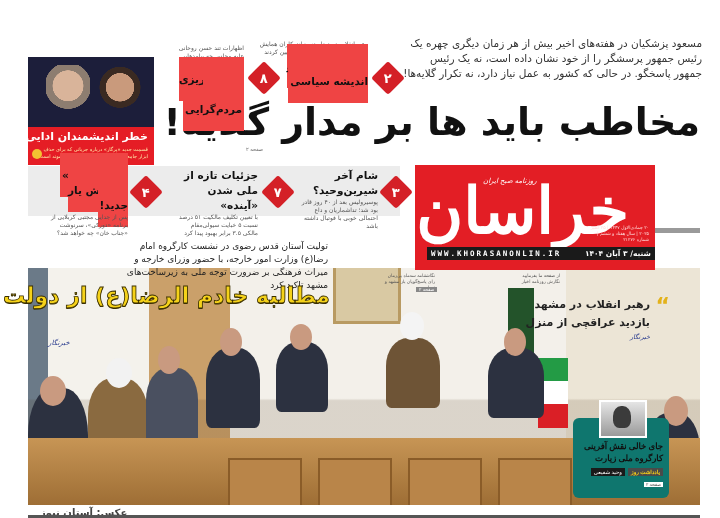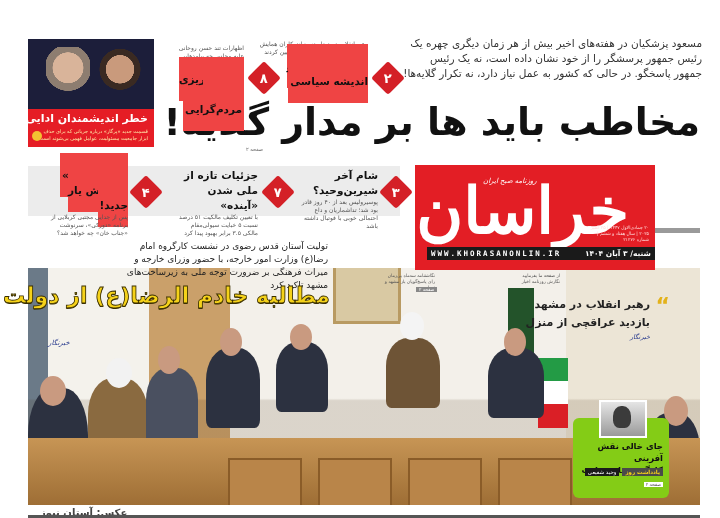--- a/index.html
+++ b/index.html
@@ -13,21 +13,21 @@
 
   
   .teaser { direction:rtl; text-align:right; }
   .teaser .small { font-size:6px; line-height:8px; color:#555; }
   .teaser .title { font-size:10.5px; font-weight:bold; line-height:15px; color:#111; }
   .teaser .title span { background:#ef4444; padding:16px 2px; }
   .badge { width:24px; height:24px; background:#d42027; color:#fff; font-weight:bold; font-size:13px; display:flex; align-items:center; justify-content:center; transform:rotate(45deg); border-radius:3px; }
   .badge span { transform:rotate(-45deg); display:block; }
 
   
-  .promo { left:28px; top:39px; width:126px; height:108px; background:#1c1e3a; overflow:hidden; }
+  .promo { left:28px; top:57px; width:126px; height:108px; background:#1c1e3a; overflow:hidden; }
   .promo .face1 { position:absolute; left:18px; top:8px; width:44px; height:52px; background:radial-gradient(circle at 50% 40%, #d9b49a 0 40%, #8d7d70 41% 60%, transparent 61%); }
   .promo .face2 { position:absolute; left:70px; top:6px; width:44px; height:54px; background:radial-gradient(circle at 50% 45%, #c99a7c 0 38%, #3a2a22 39% 55%, transparent 56%); }
   .promo .bar { position:absolute; left:0; right:0; top:70px; bottom:0; background:#e51d25; }
   .promo .bar .t { position:absolute; right:6px; top:3px; font-size:11px; font-weight:bold; color:#fff; white-space:nowrap; }
   .promo .bar .s { position:absolute; right:6px; top:19px; width:110px; font-size:5px; line-height:7px; color:#ffe9a8; text-align:right; }
   .promo .bar .logo { position:absolute; left:4px; top:22px; width:10px; height:10px; border-radius:50%; background:#f2c232; }
 
   
   .strip { left:28px; top:166px; width:372px; height:50px; background:#ececec; }
 
@@ -60,21 +60,21 @@
   .photo-headline div { font-size:22px; font-weight:bold; line-height:32px; color:#f5d21a; -webkit-text-stroke:0.8px #3a2f00; text-shadow:0 1px 0 #3a2f00; white-space:nowrap; }
   .byline-left { left:48px; top:339px; font-size:7px; color:#2a3c8e; font-style:italic; }
 
   
   .quote { right:70px; top:296px; width:180px; text-align:right; }
   .quote .q-icon { position:absolute; right:-20px; top:0; font-size:22px; color:#e3b21b; font-weight:bold; line-height:20px; }
   .quote .q-line { font-size:11px; font-weight:bold; line-height:18px; color:#222; white-space:nowrap; }
   .quote .by { font-size:6.5px; color:#2a3c8e; font-style:italic; margin-top:1px; }
 
   
-  .yellow { left:573px; top:418px; width:96px; height:80px; background:#84cc16; border-radius:6px; }
+  .yellow { left:573px; top:418px; width:96px; height:80px; background:#0f766e; border-radius:6px;font-family:Liberation Serif, serif; }
   .yellow .pic { position:absolute; left:26px; top:-18px; width:44px; height:34px; background:linear-gradient(180deg,#e5e5e5,#9a9a9a); border:2px solid #fff; overflow:hidden; }
   .yellow .pic::after { content:""; position:absolute; left:12px; top:4px; width:18px; height:22px; background:#3b3b3b; border-radius:45% 45% 35% 35%; }
   .yellow .y-title { position:absolute; right:6px; top:22px; width:86px; font-size:8.5px; font-weight:bold; line-height:12px; color:#111; text-align:right; }
   .yellow .tags { position:absolute; right:6px; top:50px; display:flex; gap:3px; direction:rtl; }
   .yellow .tag1 { background:#4a4a4a; color:#fbd417; font-size:5.5px; padding:1px 3px; font-weight:bold; }
   .yellow .tag2 { background:#1a1a1a; color:#fff; font-size:5.5px; padding:1px 3px; }
   .yellow .pg { position:absolute; right:6px; top:64px; background:#fff; color:#555; font-size:4.5px; padding:0 2px; }
 
   .caption { left:40px; top:507px; font-size:10px; color:#444; direction:rtl;font-weight:bold; }
   .bottom-rule { left:28px; top:515px; width:672px; height:3px; background:#555; }

